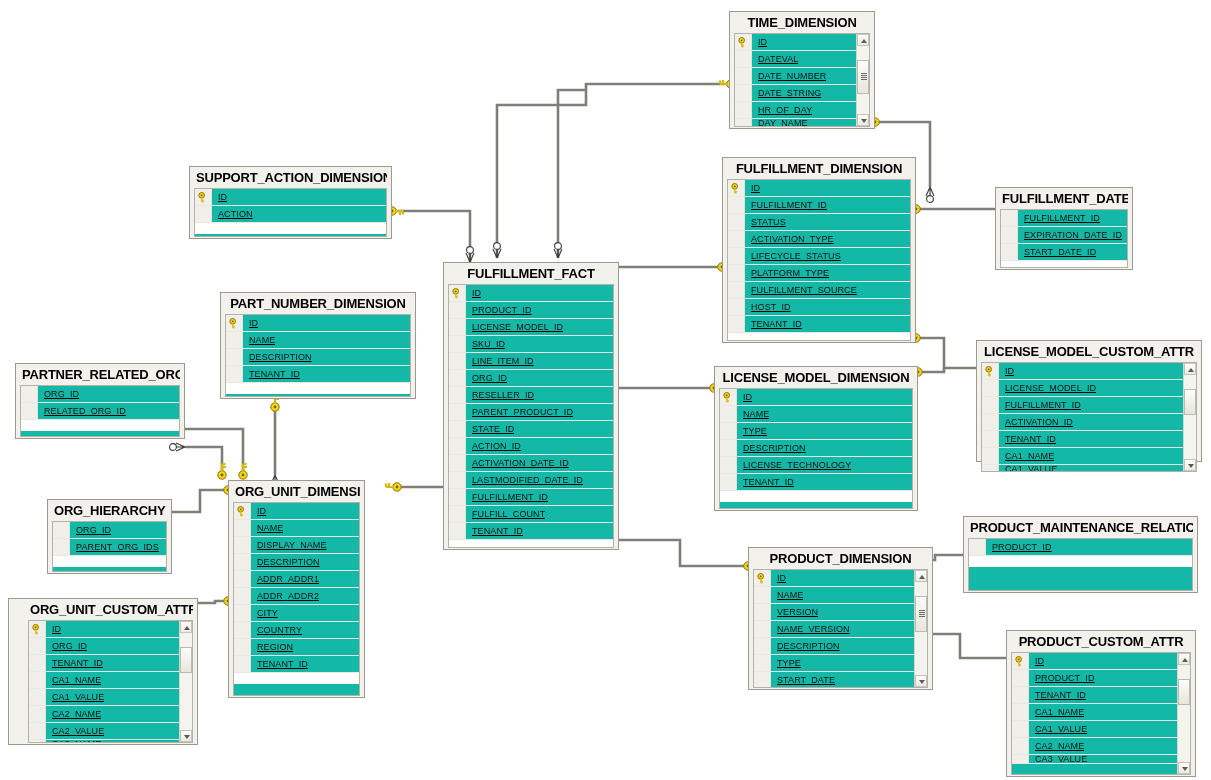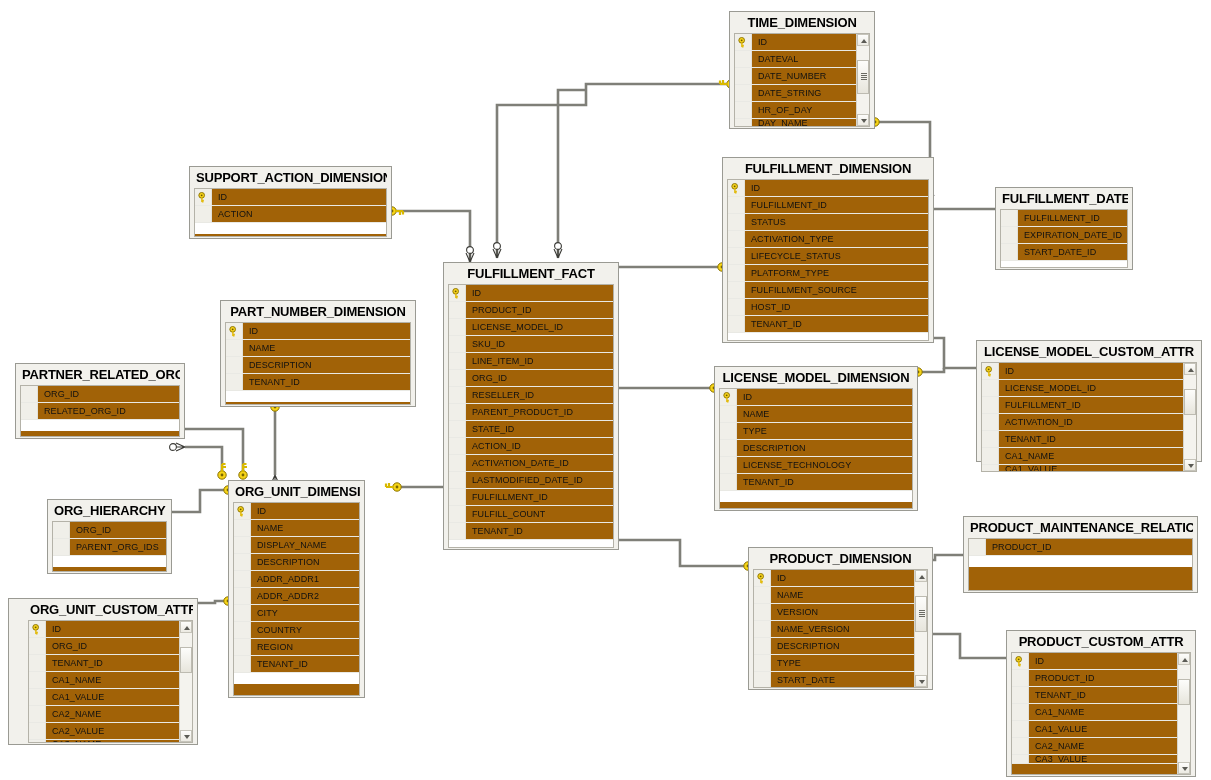--- a/index.html
+++ b/index.html
@@ -26,25 +26,26 @@
     font-size:13px;
     color:#000;
     text-align:center;
     letter-spacing:-0.2px;
     line-height:16px;
     padding:1px 2px 2px 2px;
     white-space:nowrap;
     overflow:hidden;
   }
   .grid{
-    background:#a16207;
+    background:#14b8a6;
     border:1px solid #b4b2a8;
     box-sizing:border-box;
     position:relative;
     overflow:hidden;
+    text-decoration:underline;
   }
   .rows{position:relative;}
   .row{
     display:flex;
     align-items:center;
     height:17px;
     border-bottom:1px solid #e9e9e4;
     box-sizing:border-box;
   }
   .row .gutter{
@@ -337,21 +338,21 @@
             <div class="row">
               <span class="gutter"></span>
               <span class="name">ACTION</span>
             </div>
             <div class="row empty">
               <span class="gutter"></span>
             </div>
           </div>
         </div>
       </div>
-      <div class="table" style="left: 722px; top: 157px; width: 212px; height: 186px;">
+      <div class="table" style="left: 722px; top: 157px; width: 194px; height: 186px;">
         <div class="tbl-title">FULFILLMENT_DIMENSION</div>
         <div class="grid" style="height:162px">
           <div class="rows" style="margin-right:0px">
             <div class="row">
               <span class="gutter">
                 <svg class="keyicon" viewBox="0 0 12 12" xmlns="http://www.w3.org/2000/svg">
                   <circle cx="4" cy="3.6" r="3.1" fill="#f5d21a" stroke="#8a7100" stroke-width="1"></circle>
                   <circle cx="4" cy="3.6" r="1" fill="#6e5a00"></circle>
                   <path d="M4.2,6.4 L4.2,11 M4.2,9.2 L6.4,9.2 M4.2,10.6 L6,10.6" stroke="#e2bb10" stroke-width="1.6" fill="none" stroke-linecap="butt"></path>
                 </svg>
@@ -411,21 +412,21 @@
             <div class="row">
               <span class="gutter"></span>
               <span class="name">START_DATE_ID</span>
             </div>
             <div class="row empty">
               <span class="gutter"></span>
             </div>
           </div>
         </div>
       </div>
-      <div class="table" style="left: 220px; top: 300px; width: 196px; height: 107px;">
+      <div class="table" style="left: 220px; top: 292px; width: 196px; height: 107px;">
         <div class="tbl-title">PART_NUMBER_DIMENSION</div>
         <div class="grid" style="height:83px">
           <div class="rows" style="margin-right:0px">
             <div class="row">
               <span class="gutter">
                 <svg class="keyicon" viewBox="0 0 12 12" xmlns="http://www.w3.org/2000/svg">
                   <circle cx="4" cy="3.6" r="3.1" fill="#f5d21a" stroke="#8a7100" stroke-width="1"></circle>
                   <circle cx="4" cy="3.6" r="1" fill="#6e5a00"></circle>
                   <path d="M4.2,6.4 L4.2,11 M4.2,9.2 L6.4,9.2 M4.2,10.6 L6,10.6" stroke="#e2bb10" stroke-width="1.6" fill="none" stroke-linecap="butt"></path>
                 </svg>

